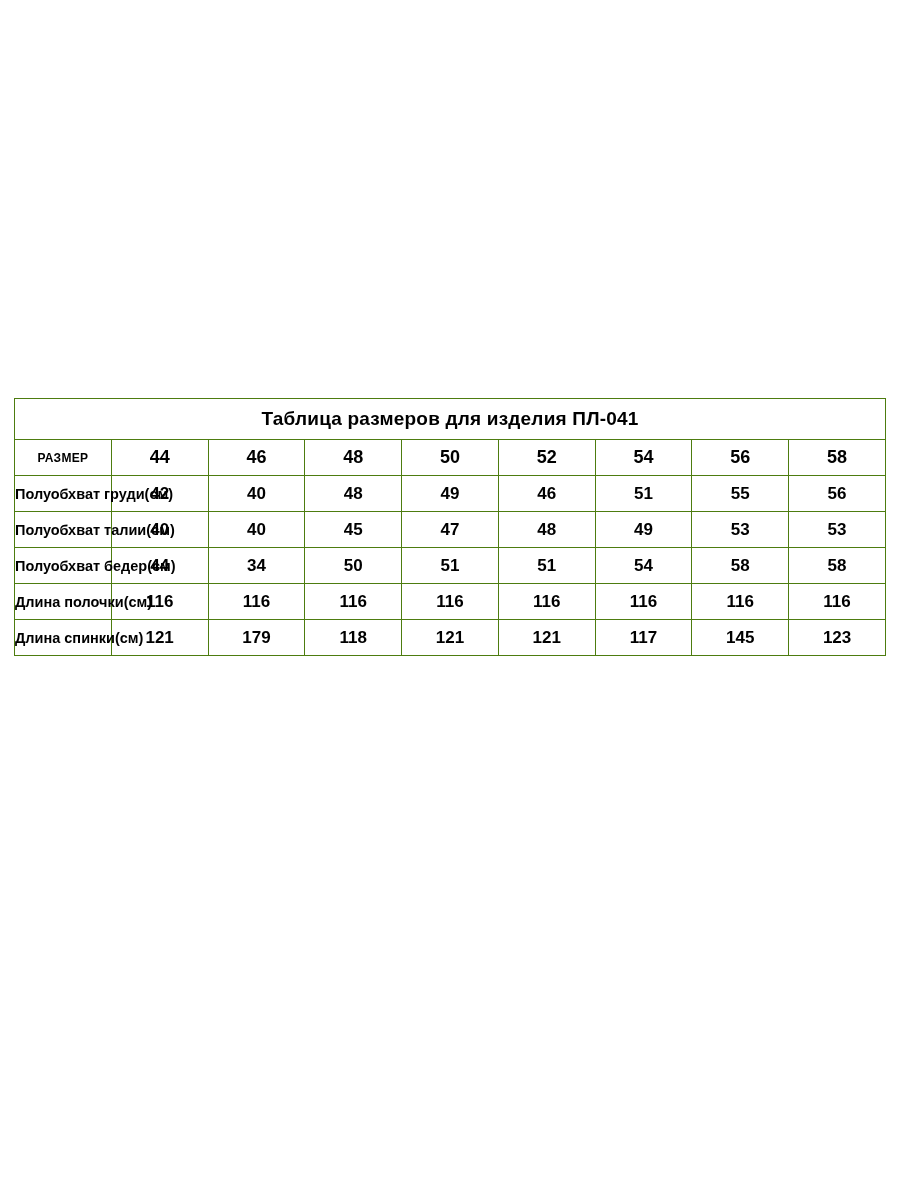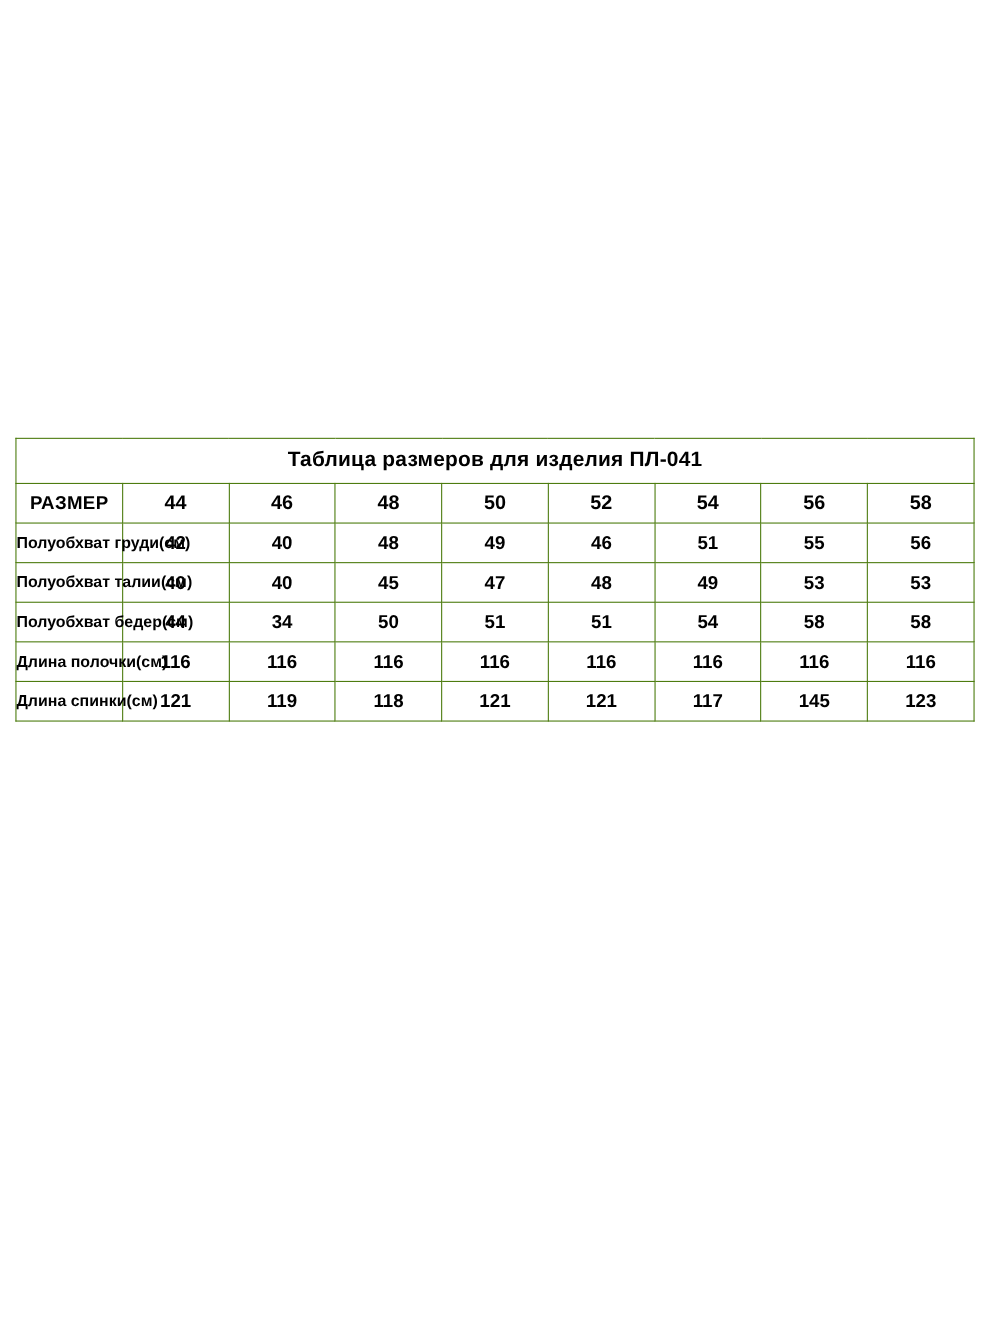--- a/index.html
+++ b/index.html
@@ -51,21 +51,21 @@
     width: 222px;
     text-align: right;
     padding-right: 7px;
     font-size: 14.5px;
     font-weight: bold;
     height: 35px;
     white-space: nowrap;
   }
 
   .size-label {
-    font-size: 17px;
+    font-size: 12px;
     letter-spacing: 0.3px;
   }
 
   .hdr-val {
     font-size: 18px;
     font-weight: bold;
     height: 35px;
   }
 
   .val {
@@ -134,21 +134,21 @@
         <td class="val">116</td>
         <td class="val">116</td>
         <td class="val">116</td>
         <td class="val">116</td>
         <td class="val">116</td>
         <td class="val">116</td>
       </tr>
       <tr>
         <td class="row-head">Длина спинки(см)</td>
         <td class="val">121</td>
-        <td class="val">119</td>
+        <td class="val">179</td>
         <td class="val">118</td>
         <td class="val">121</td>
         <td class="val">121</td>
         <td class="val">117</td>
         <td class="val">145</td>
         <td class="val">123</td>
       </tr>
     </tbody>
   </table>
 </div>

